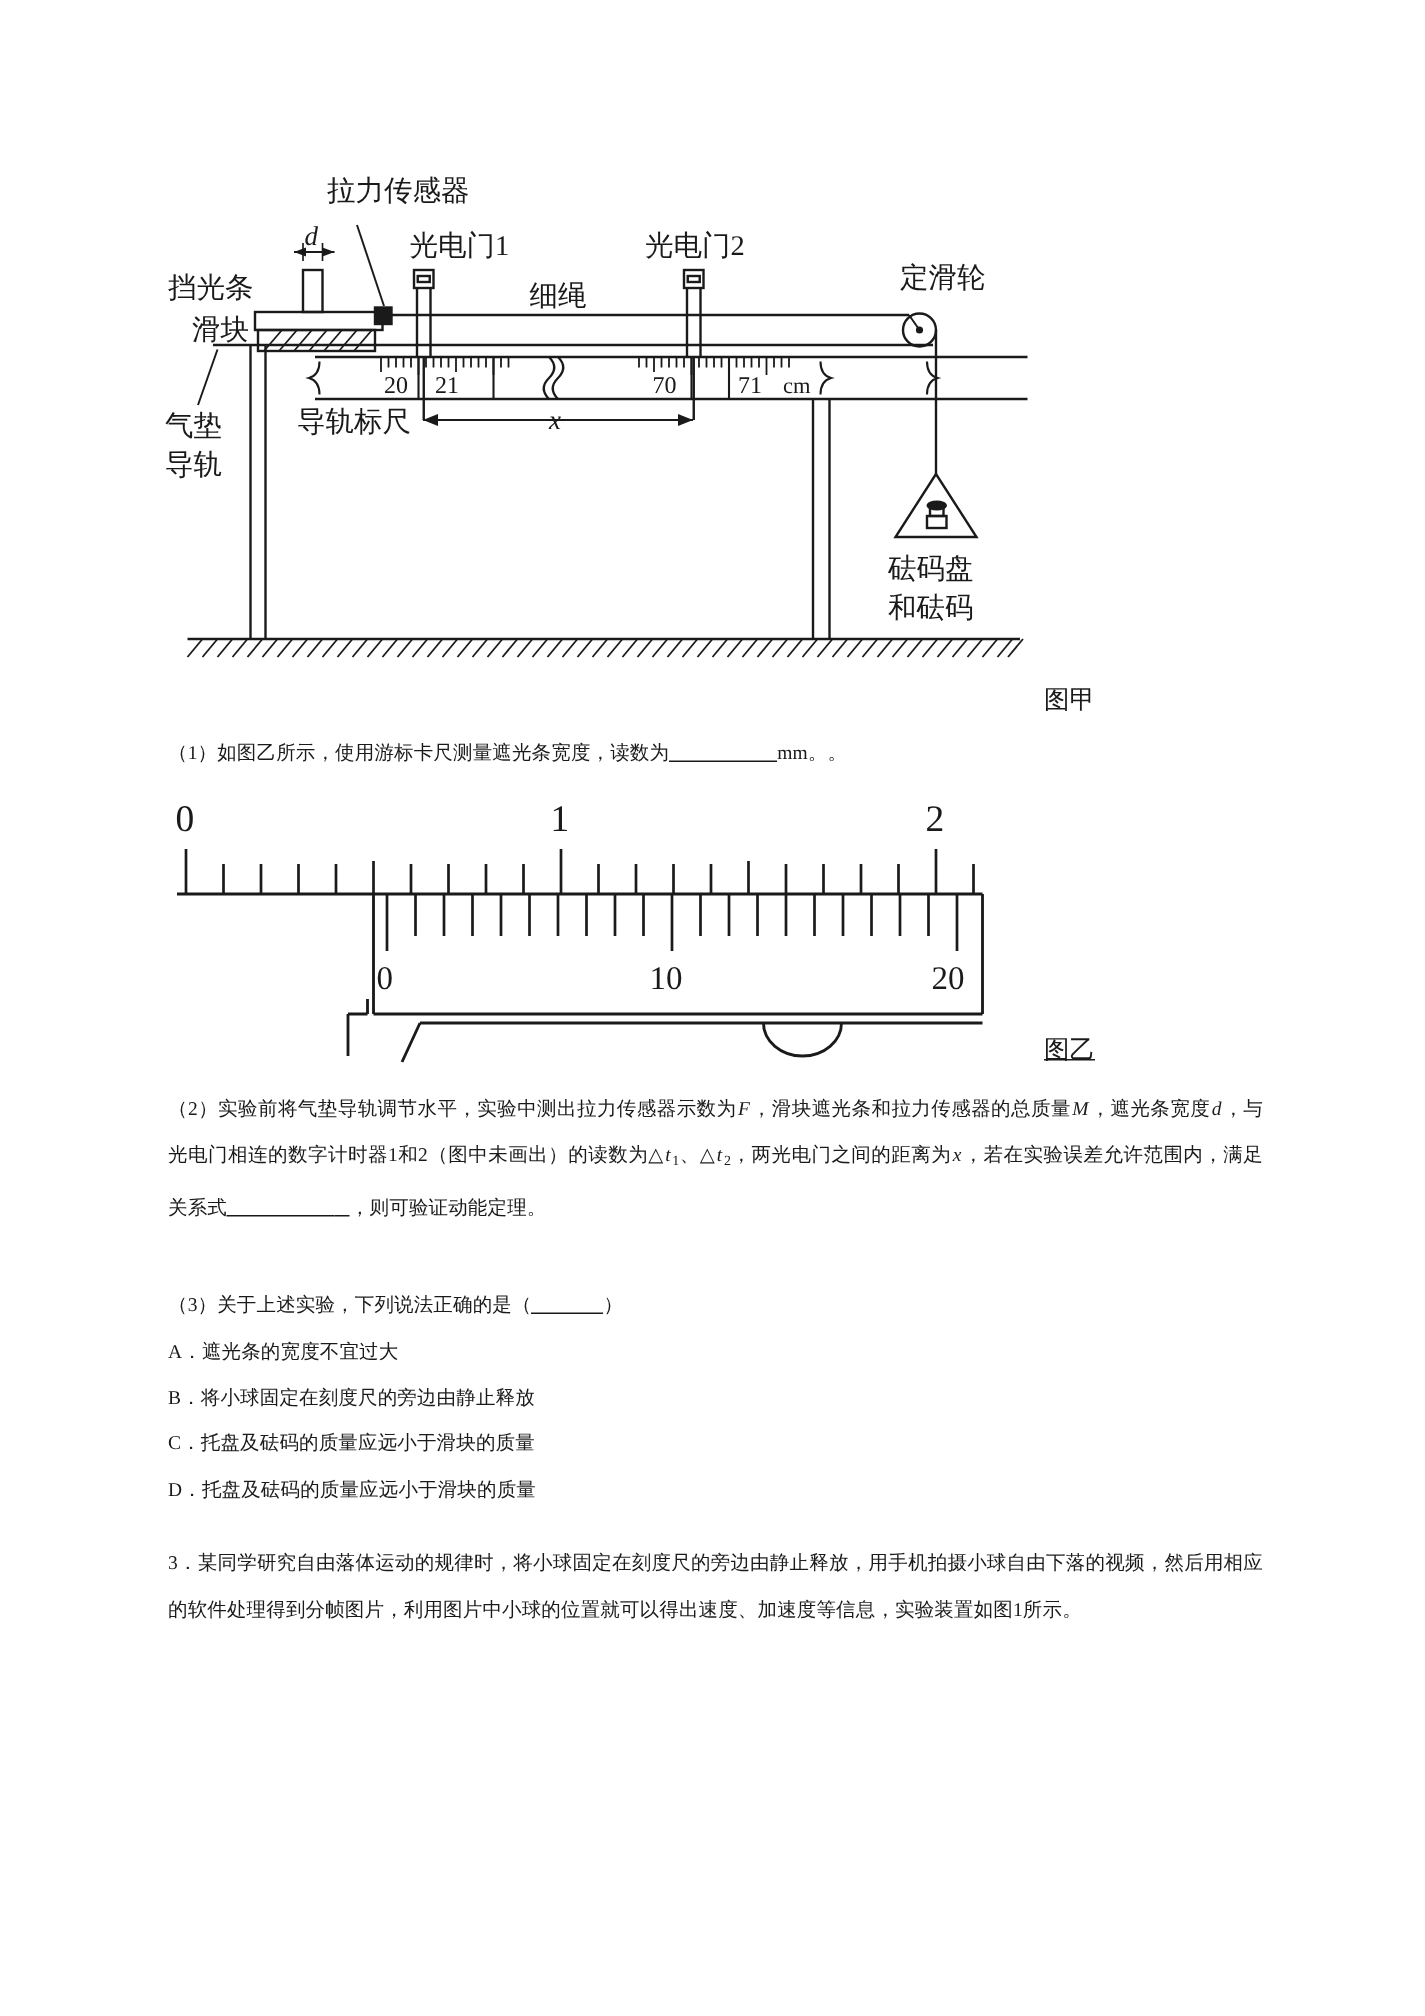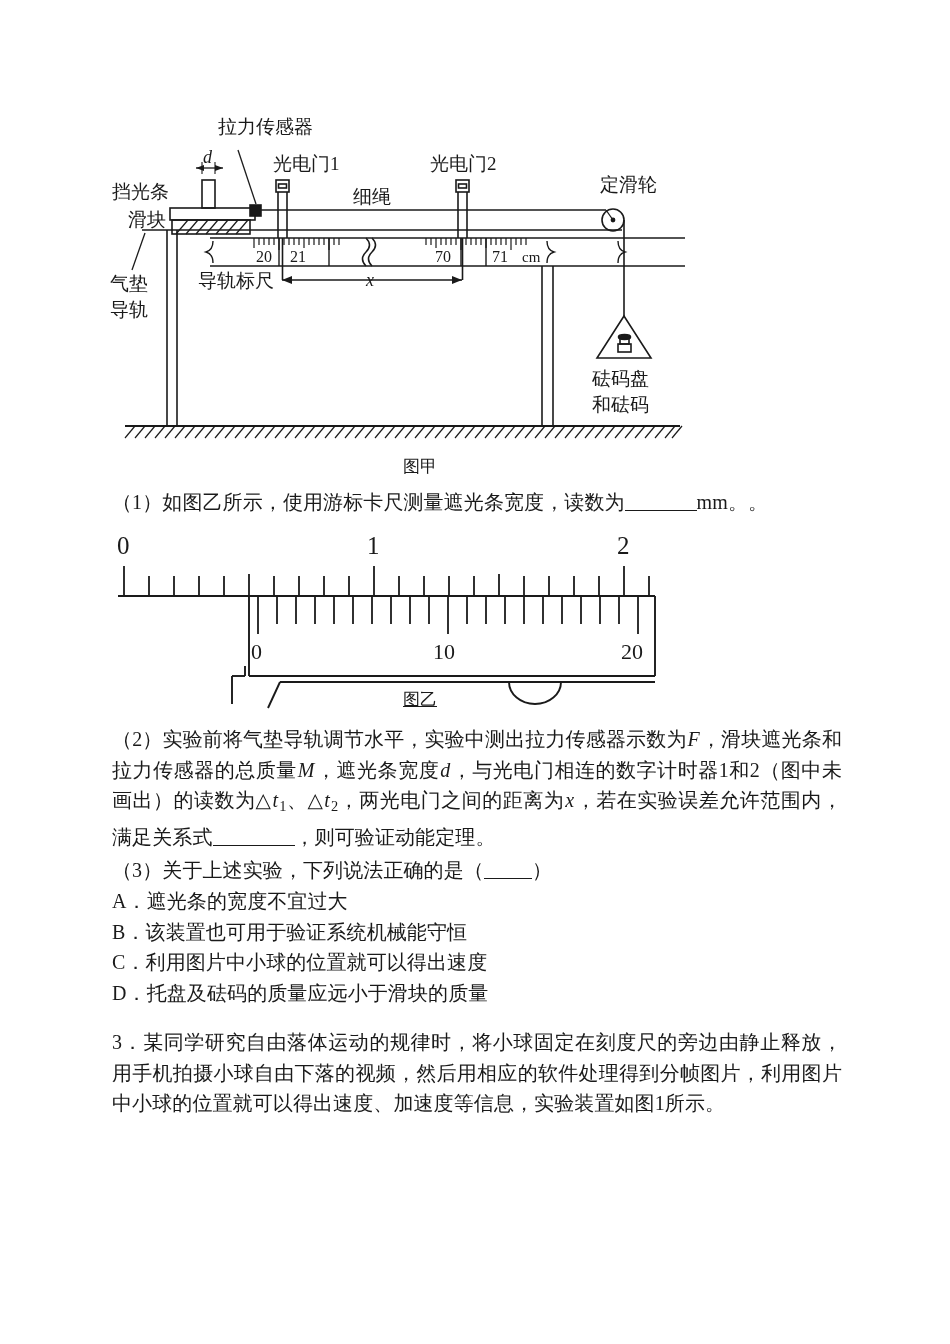--- a/index.html
+++ b/index.html
@@ -41,21 +41,21 @@
     width: 620px;
     height: 215px;
   }
   .fig-yi svg { display: block; }
 
   
   .txt {
     position: absolute;
     left: 112px;
     width: 730px;
-    font-size: 20px;
+    font-size: 13px;
     line-height: 30.5px;
     text-align: justify;
     letter-spacing: 0.1px;
   }
   .q1 { top: 487px; }
   .q2 { top: 724px; }
   .q3 { top: 855px; font-family: Liberation Serif, serif; }
   .opts { top: 886px; }
   .opt-line { line-height: 30.5px; }
   .q4 { top: 1005px; margin-top: 22px; }
@@ -86,21 +86,21 @@
     height: 15px;
     vertical-align: -2px;
   }
   sub {
     font-size: 0.72em;
     vertical-align: -0.28em;
   }
   .caption {
     position: absolute;
     font-size: 17px;
-    text-align: center;
+    text-align: right;
   }
   .cap-jia { left: 110px; top: 455px; width: 620px; }
   .cap-yi  { left: 110px; top: 688px; width: 620px; text-decoration: underline; }
 </style>
 </head>
 <body>
 
 <div class="page">
 
   <div class="fig-jia">
@@ -412,20 +412,20 @@
   <div class="txt q2">
     <span>（2）实验前将气垫导轨调节水平，实验中测出拉力传感器示数为</span><span class="ital">F</span><span>，滑块遮光条和拉力传感器的总质量</span><span class="ital">M</span><span>，遮光条宽度</span><span class="ital">d</span><span>，与光电门相连的数字计时器1和2（图中未画出）的读数为△</span><span class="ital">t</span><sub>1</sub><span>、△</span><span class="ital">t</span><sub>2</sub><span>，两光电门之间的距离为</span><span class="ital">x</span><span>，若在实验误差允许范围内，满足关系式</span><span class="blank-s"></span><span class="blank-tiny"></span><span>，则可验证动能定理。</span>
   </div>
 
   <div class="txt q3">
     <span>（3）关于上述实验，下列说法正确的是（</span><span class="blank-xs"></span><span>）</span>
   </div>
 
   <div class="txt opts">
     <div class="opt-line">A．遮光条的宽度不宜过大</div>
-    <div class="opt-line">B．该装置也可用于验证系统机械能守恒</div>
-    <div class="opt-line">C．利用图片中小球的位置就可以得出速度</div>
+    <div class="opt-line">B．将小球固定在刻度尺的旁边由静止释放</div>
+    <div class="opt-line">C．托盘及砝码的质量应远小于滑块的质量</div>
     <div class="opt-line">D．托盘及砝码的质量应远小于滑块的质量</div>
   </div>
 
   <div class="txt q4">3．某同学研究自由落体运动的规律时，将小球固定在刻度尺的旁边由静止释放，用手机拍摄小球自由下落的视频，然后用相应的软件处理得到分帧图片，利用图片中小球的位置就可以得出速度、加速度等信息，实验装置如图1所示。</div>
 
 </div>
 
 </body></html>

